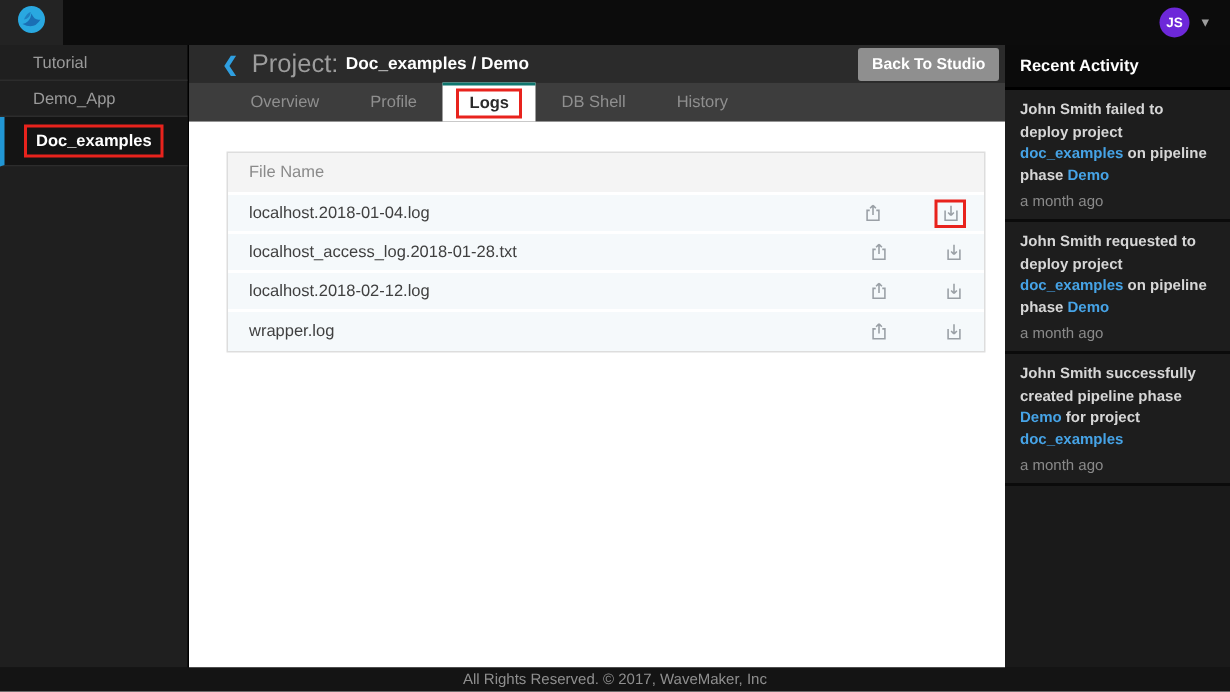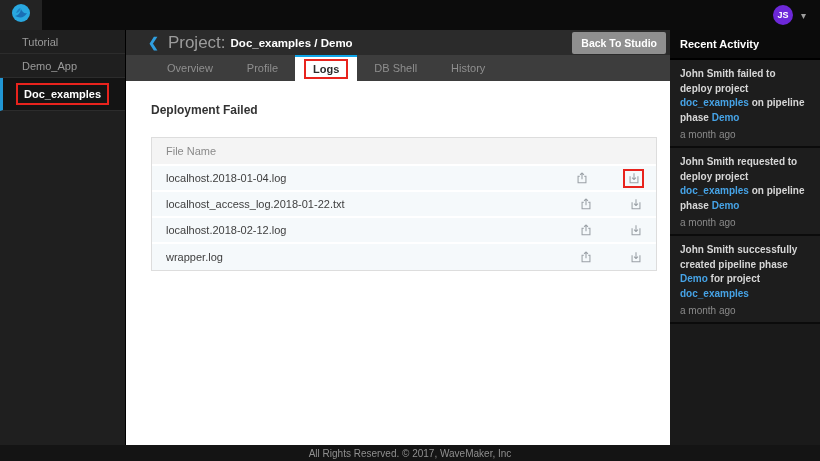--- a/index.html
+++ b/index.html
@@ -64,21 +64,21 @@
   .tab-bar {
     height: 26px; background: #3d3d3d; display: flex; align-items: stretch;
     padding-left: 24px; flex: 0 0 26px;
   }
   .tab {
     display: flex; align-items: center; padding: 0 17px;
     color: #8f8f8f; font-size: 11px; cursor: pointer;
   }
   .tab.active {
     background: #fff; color: #2b2b2b; font-weight: bold;
-    border-top: 2px solid #0ea5e9; padding: 4px 9px;
+    border-top: 2px solid #0f766e; padding: 4px 9px;
   }
   .tab.active .tab-lbl-wrap { padding: 2px 7px; }
 
   .content { flex: 1; background: #fff; overflow: hidden; }
   .content h2 { font-size: 12px; color: #333; margin: 22px 0 0 25px; }
 
   .file-table {
     margin: 20px 13px 0 25px; border: 1px solid #ddd; font-size: 11px;
   }
   .ft-header {
@@ -173,41 +173,40 @@
         </div>
         <div class="tab">
           <span class="tab-lbl-wrap">DB Shell</span>
         </div>
         <div class="tab">
           <span class="tab-lbl-wrap">History</span>
         </div>
       </div>
 
     <div class="content">
-      <h2>Deployment Failed</h2>
       <div class="file-table">
         <div class="ft-header">File Name</div>
         <div class="ft-body">
             <div class="ft-row">
               <span class="ft-name">localhost.2018-01-04.log</span>
               <span class="row-icon">
                 <svg width="14" height="14" viewBox="0 0 16 16" fill="none" stroke-width="1.2">
                   <path d="M5.5 6 H3.5 V13.5 H12.5 V6 H10.5"></path>
                   <path d="M8 2.2 V9.5 M8 2.2 L5.8 4.4 M8 2.2 L10.2 4.4"></path>
                 </svg>
               </span>
               <span class="row-icon ann">
                 <svg width="14" height="14" viewBox="0 0 16 16" fill="none" stroke-width="1.2">
                   <path d="M3.5 6 V13.5 H12.5 V6"></path>
                   <path d="M8 2.5 V9.8 M8 9.8 L5.8 7.6 M8 9.8 L10.2 7.6"></path>
                 </svg>
               </span>
             </div>
             <div class="ft-row">
-              <span class="ft-name">localhost_access_log.2018-01-22.txt</span>
+              <span class="ft-name">localhost_access_log.2018-01-28.txt</span>
               <span class="row-icon">
                 <svg width="14" height="14" viewBox="0 0 16 16" fill="none" stroke-width="1.2">
                   <path d="M5.5 6 H3.5 V13.5 H12.5 V6 H10.5"></path>
                   <path d="M8 2.2 V9.5 M8 2.2 L5.8 4.4 M8 2.2 L10.2 4.4"></path>
                 </svg>
               </span>
               <span class="row-icon">
                 <svg width="14" height="14" viewBox="0 0 16 16" fill="none" stroke-width="1.2">
                   <path d="M3.5 6 V13.5 H12.5 V6"></path>
                   <path d="M8 2.5 V9.8 M8 9.8 L5.8 7.6 M8 9.8 L10.2 7.6"></path>

